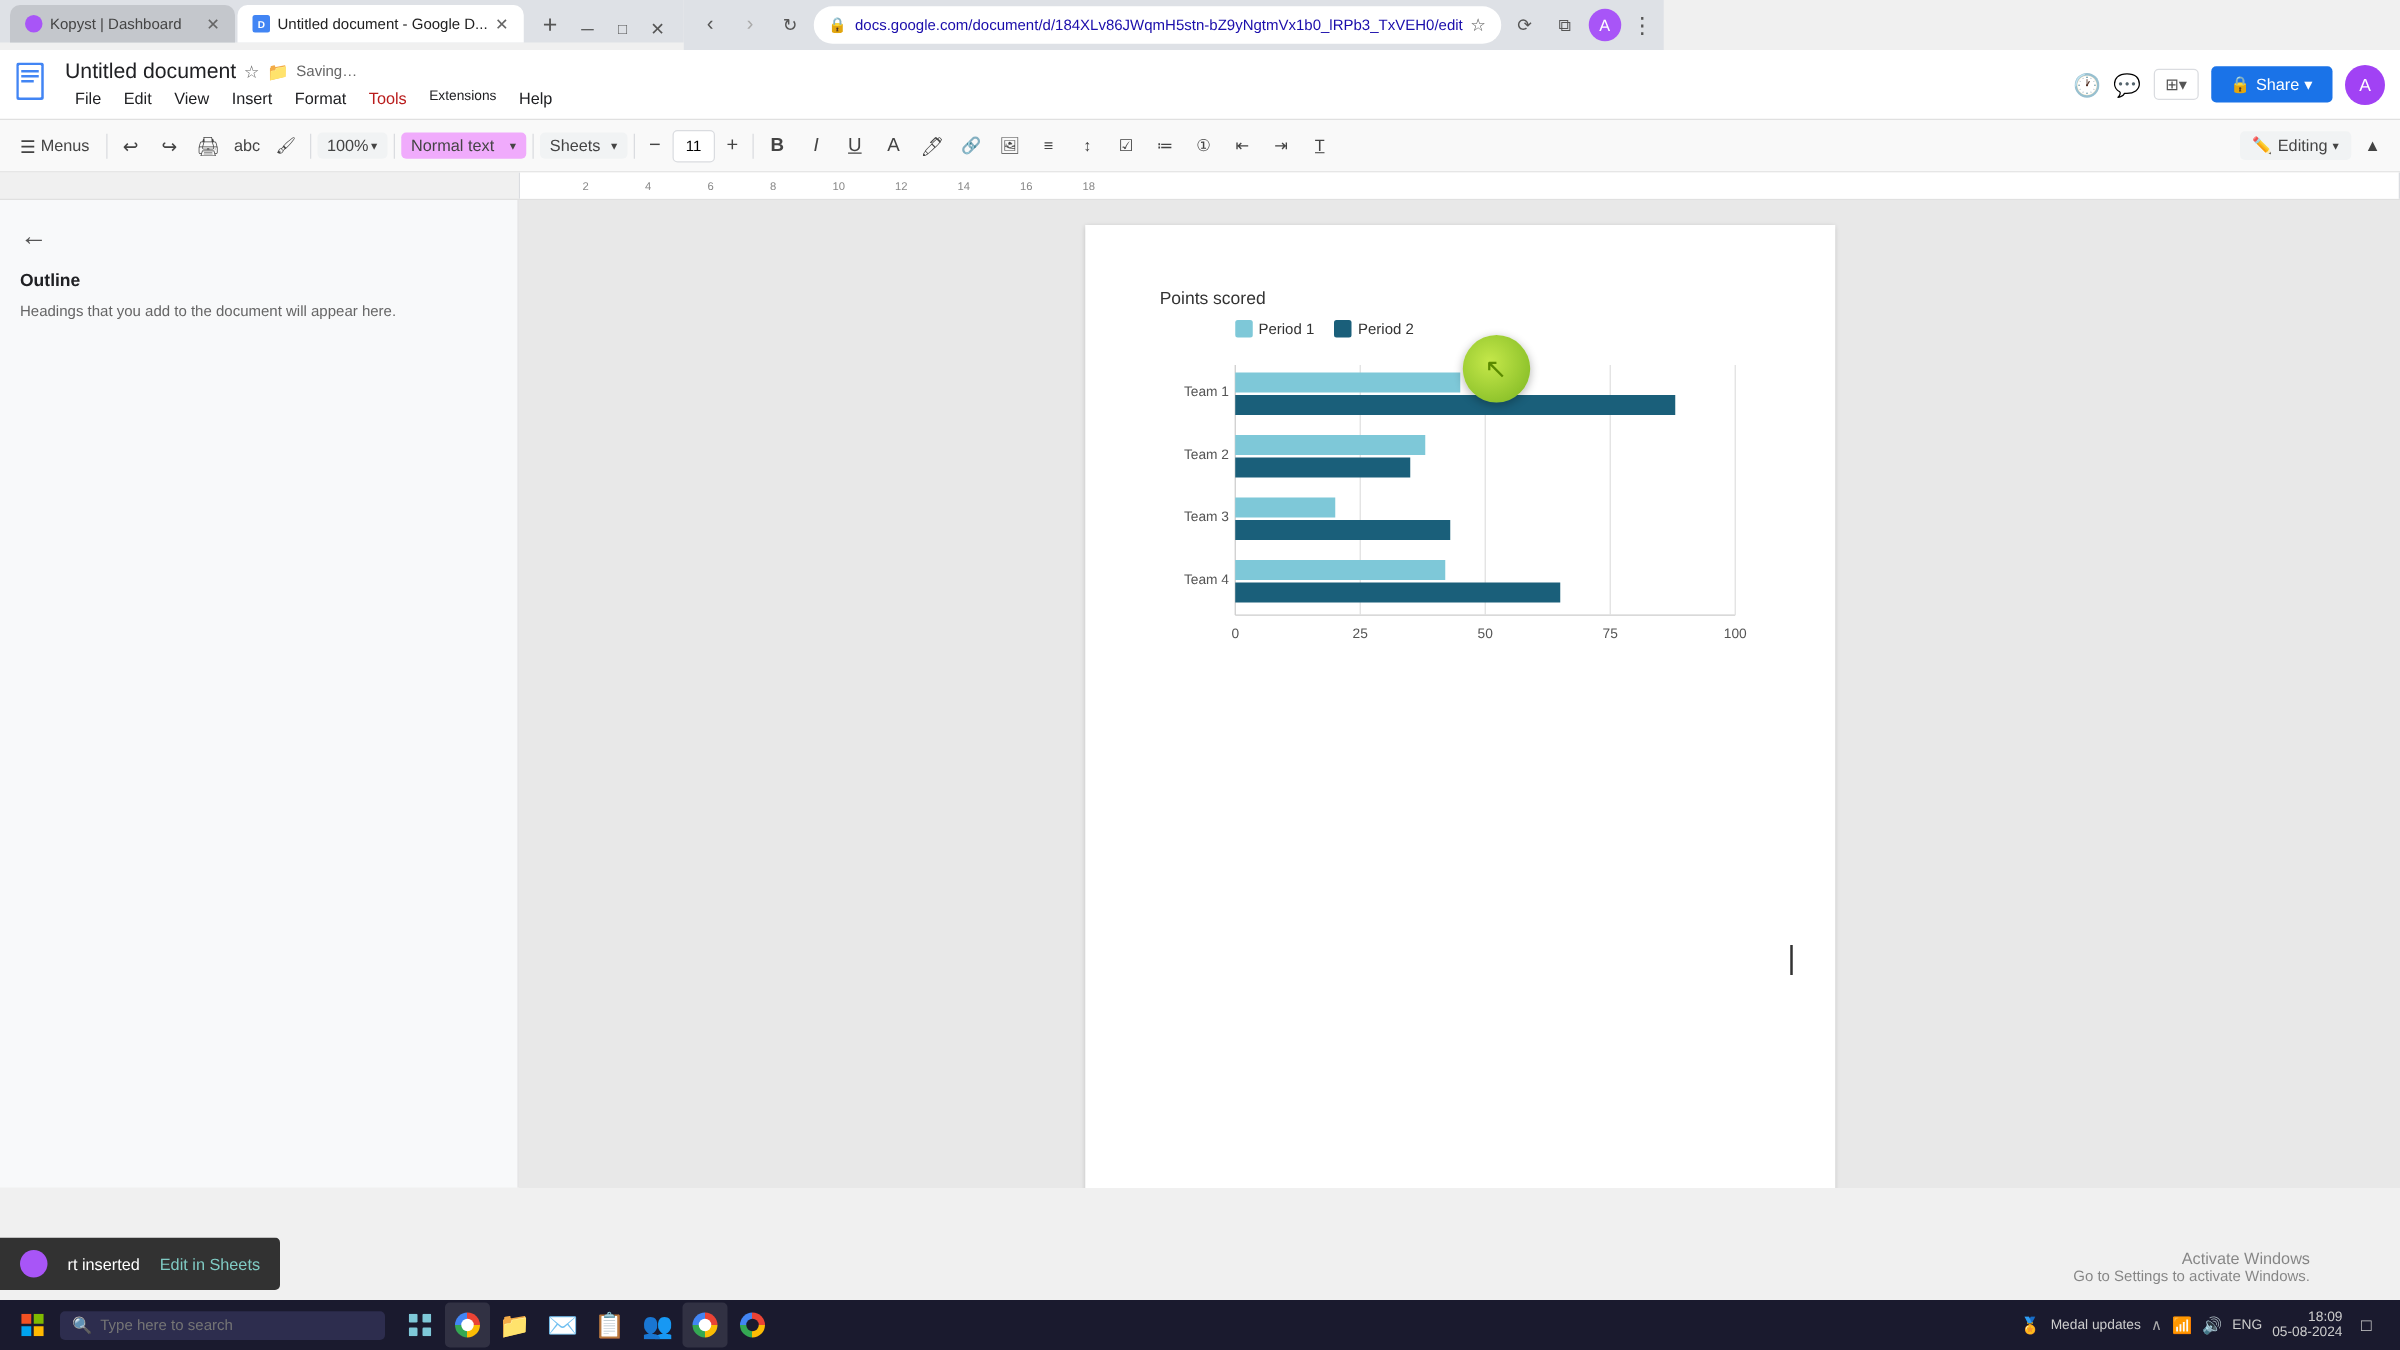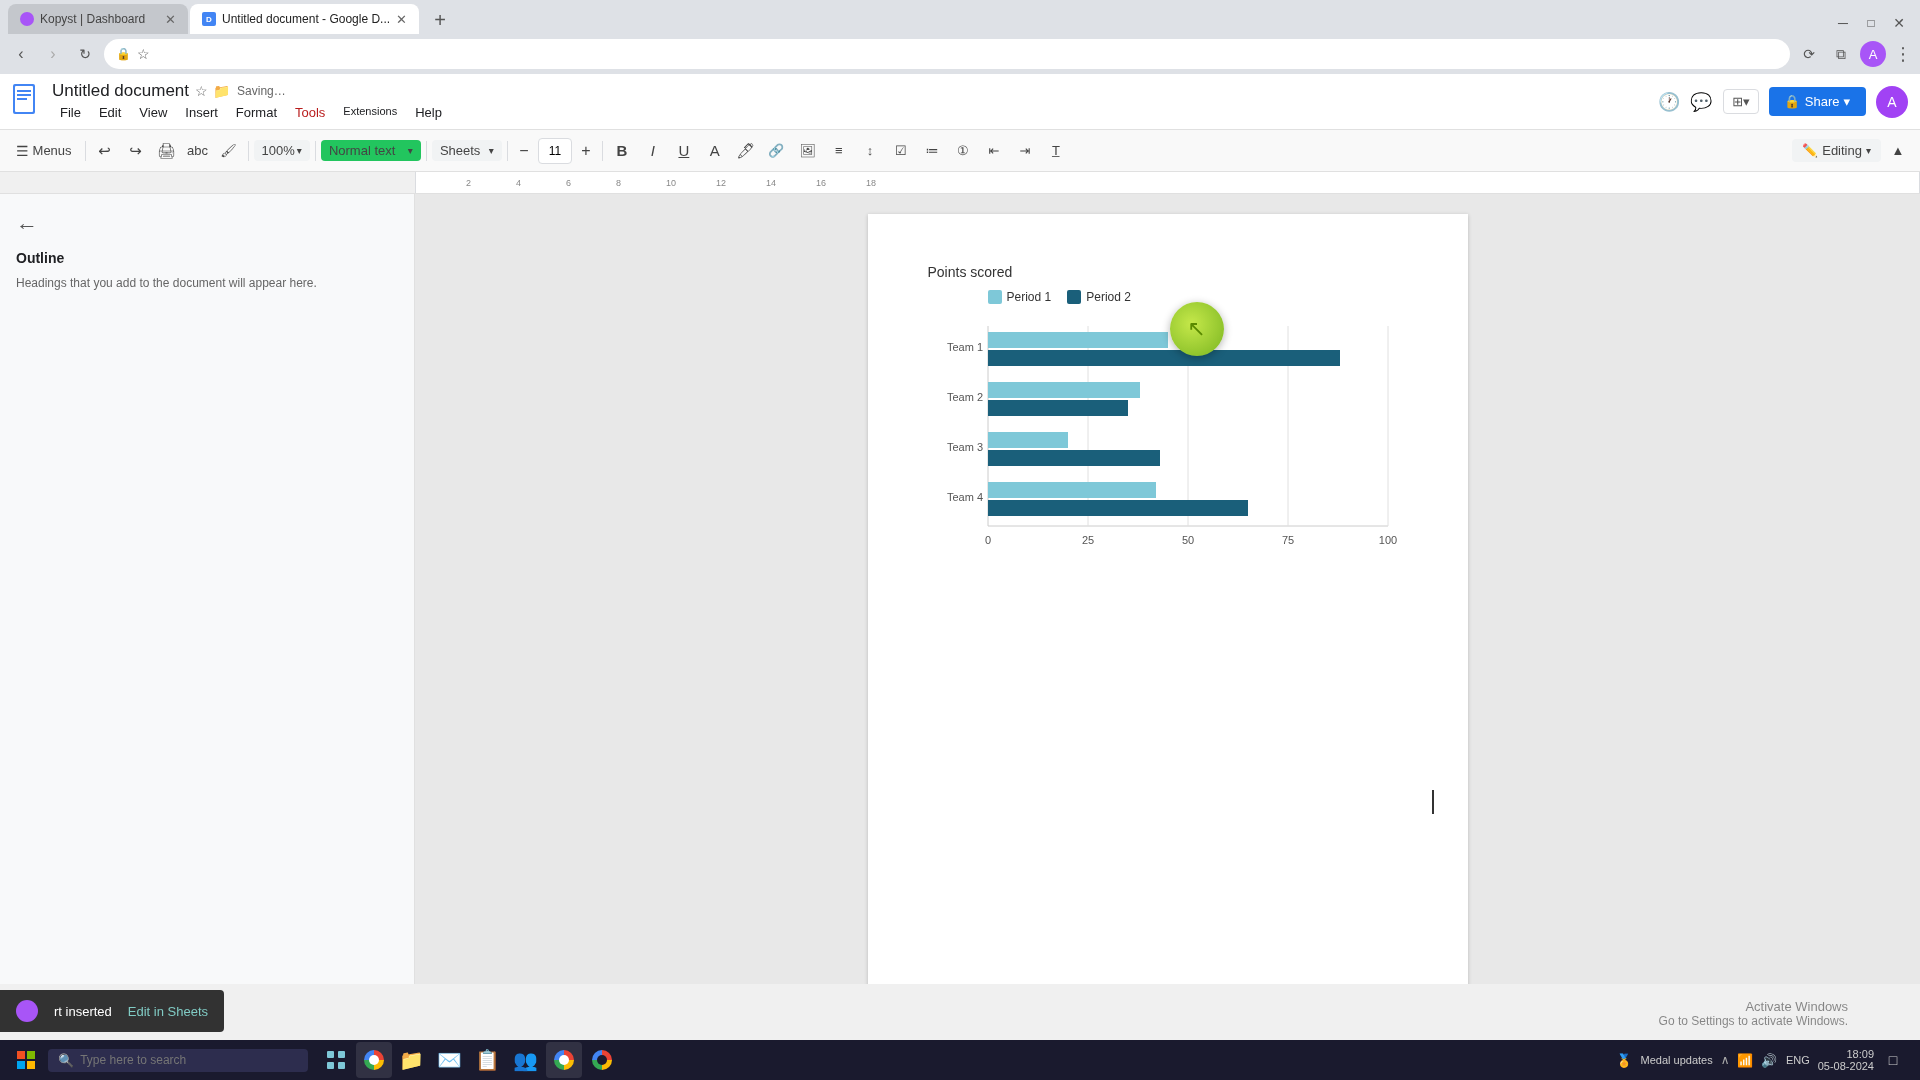--- a/index.html
+++ b/index.html
@@ -1,21 +1,21 @@
 <!DOCTYPE html>
 <html><head>
   <meta charset="utf-8">
   <style>
     * { margin: 0; padding: 0; box-sizing: border-box; }
     body { font-family: 'Segoe UI', Arial, sans-serif; background: #f0f0f0; width: 1920px; height: 1080px; overflow: hidden; font-size: 13px; }
   </style>
 </head>
 <body>
 
-<div style="display:flex;flex-direction:column;">
+<div style="display:flex;">
 
   <div style="background:#dee1e6;height:34px;display:flex;align-items:flex-end;padding-left:8px;gap:2px;">
     <div style="display:flex;align-items:center;padding:0 12px;height:30px;background:#c4c7cc;border-radius:8px 8px 0 0;gap:6px;min-width:180px;cursor:pointer;">
       <div style="width:14px;height:14px;border-radius:50%;background:#a855f7;flex-shrink:0;"></div>
       <span style="font-size:12px;color:#444;flex:1;overflow:hidden;text-overflow:ellipsis;white-space:nowrap;">Kopyst | Dashboard</span>
       <span style="font-size:13px;color:#666;cursor:pointer;">✕</span>
     </div>
     <div style="display:flex;align-items:center;padding:0 12px;height:30px;background:#fff;border-radius:8px 8px 0 0;gap:6px;min-width:180px;cursor:pointer;">
       <div style="width:14px;height:14px;background:#4285f4;border-radius:2px;flex-shrink:0;display:flex;align-items:center;justify-content:center;">
         <span style="color:#fff;font-size:8px;font-weight:bold;">D</span>
@@ -31,20 +31,21 @@
       <div style="width:22px;height:22px;display:flex;align-items:center;justify-content:center;color:#555;cursor:pointer;font-size:14px;">✕</div>
     </div>
   </div>
 
   <div style="background:#dee1e6;height:40px;display:flex;align-items:center;padding:0 8px;gap:6px;">
     <div style="width:26px;height:26px;display:flex;align-items:center;justify-content:center;border-radius:50%;color:#555;cursor:pointer;font-size:16px;">‹</div>
     <div style="width:26px;height:26px;display:flex;align-items:center;justify-content:center;border-radius:50%;color:#aaa;cursor:pointer;font-size:16px;">›</div>
     <div style="width:26px;height:26px;display:flex;align-items:center;justify-content:center;border-radius:50%;color:#555;cursor:pointer;font-size:14px;">↻</div>
     <div style="flex:1;height:30px;border-radius:15px;background:#fff;display:flex;align-items:center;padding:0 12px;gap:6px;">
       <span style="font-size:12px;color:#555;">🔒</span>
+      <span style="font-size:12px;color:#1a0dab;flex:1;">docs.google.com/document/d/184XLv86JWqmH5stn-bZ9yNgtmVx1b0_lRPb3_TxVEH0/edit</span>
       <span style="color:#555;font-size:14px;">☆</span>
     </div>
     <div style="width:26px;height:26px;display:flex;align-items:center;justify-content:center;color:#555;cursor:pointer;font-size:14px;">⟳</div>
     <div style="width:26px;height:26px;display:flex;align-items:center;justify-content:center;color:#555;cursor:pointer;font-size:14px;">⧉</div>
     <div style="width:26px;height:26px;border-radius:50%;background:#a855f7;display:flex;align-items:center;justify-content:center;color:#fff;font-size:13px;cursor:pointer;">A</div>
     <div style="color:#555;font-size:18px;cursor:pointer;margin-left:2px;">⋮</div>
   </div>
 </div>
 
 <div style="background:#fff;height:56px;display:flex;align-items:center;padding:0 12px;gap:10px;border-bottom:1px solid #e0e0e0;">
@@ -98,21 +99,21 @@
   <div style="width:28px;height:28px;display:flex;align-items:center;justify-content:center;border-radius:4px;cursor:pointer;color:#444;font-size:15px;">↪</div>
   <div style="width:28px;height:28px;display:flex;align-items:center;justify-content:center;border-radius:4px;cursor:pointer;color:#444;font-size:15px;">🖨</div>
   <div style="width:28px;height:28px;display:flex;align-items:center;justify-content:center;border-radius:4px;cursor:pointer;color:#444;font-size:13px;">abc</div>
   <div style="width:28px;height:28px;display:flex;align-items:center;justify-content:center;border-radius:4px;cursor:pointer;color:#444;font-size:13px;">🖌</div>
   <div style="width:1px;height:20px;background:#dadce0;margin:0 2px;"></div>
   <div style="display:flex;align-items:center;gap:2px;padding:3px 8px;border-radius:4px;background:#f1f3f4;cursor:pointer;font-size:13px;color:#444;">
     <span>100%</span>
     <span style="font-size:10px;">▾</span>
   </div>
   <div style="width:1px;height:20px;background:#dadce0;margin:0 2px;"></div>
-  <div style="display:flex;align-items:center;gap:2px;padding:3px 8px;border-radius:4px;background:#22c55e;cursor:pointer;font-size:13px;color:#444;min-width:100px;">
+  <div style="display:flex;align-items:center;gap:2px;padding:3px 8px;border-radius:4px;background:#f0abfc;cursor:pointer;font-size:13px;color:#444;min-width:100px;">
     <span>Normal text</span>
     <span style="font-size:10px;margin-left:auto;">▾</span>
   </div>
   <div style="width:1px;height:20px;background:#dadce0;margin:0 2px;"></div>
   <div style="display:flex;align-items:center;gap:2px;padding:3px 8px;border-radius:4px;background:#f1f3f4;cursor:pointer;font-size:13px;color:#444;min-width:70px;">
     <span>Sheets</span>
     <span style="font-size:10px;margin-left:auto;">▾</span>
   </div>
   <div style="width:1px;height:20px;background:#dadce0;margin:0 2px;"></div>
   <div style="width:22px;height:22px;display:flex;align-items:center;justify-content:center;cursor:pointer;color:#444;font-size:16px;">−</div>

